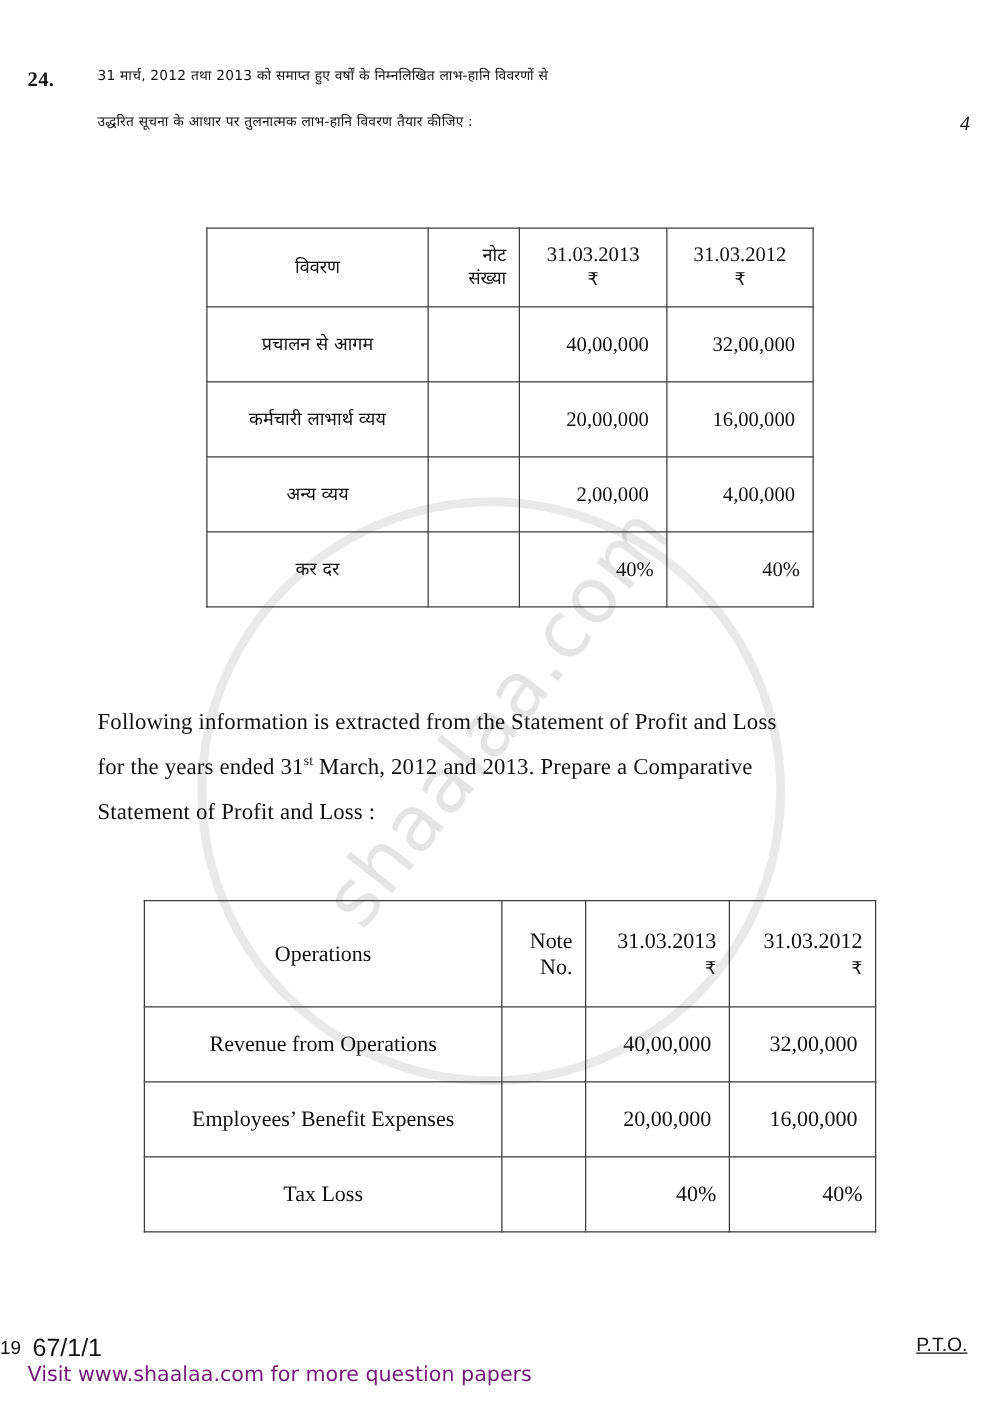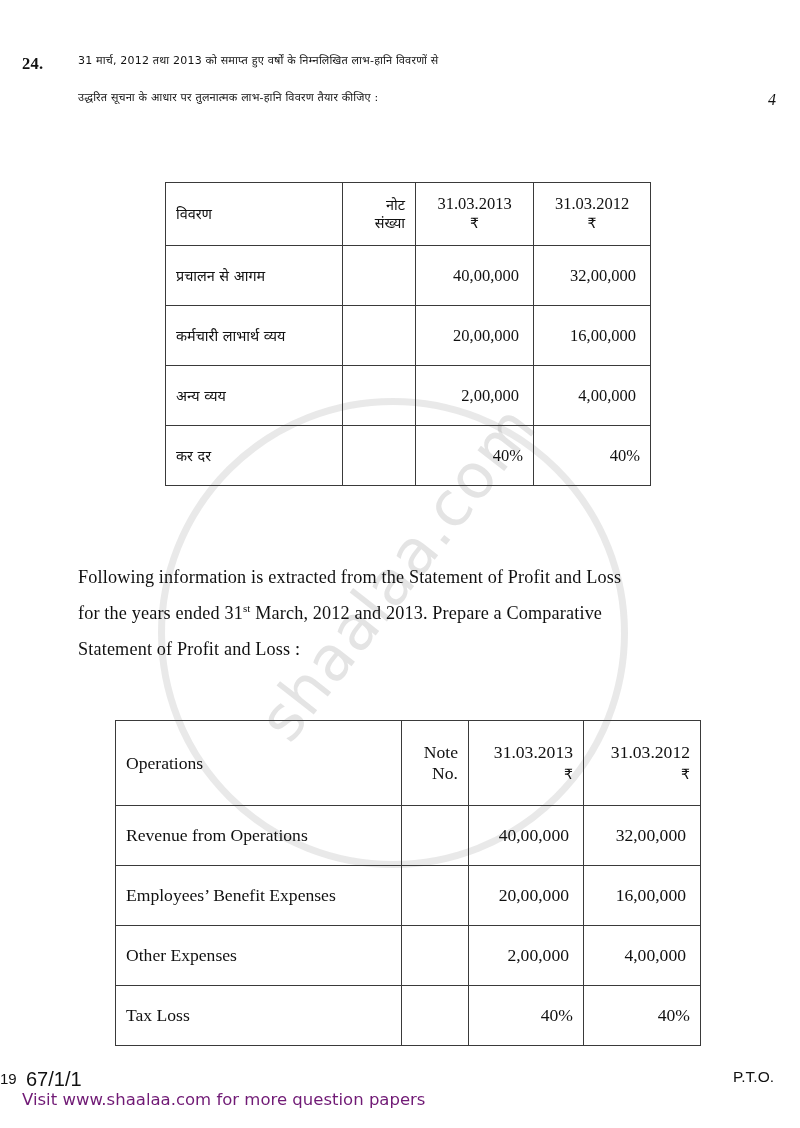--- a/index.html
+++ b/index.html
@@ -101,21 +101,21 @@
   }
   table.doc-table td {
     border: 1.3px solid #3a3a3a;
     padding: 0;
     vertical-align: middle;
     background: transparent;
   }
   .cell-pad {
     padding: 0 10px;
   }
-  .c-left   { text-align: left; }
+  .c-left   { text-align: center; }
   .c-center { text-align: right; }
   .c-right  { text-align: right; padding-right: 14px; }
 
   
   #hindi-table {
     left: 165px;
     top: 182px;
     width: 485px;
   }
   #hindi-table .hcell {
@@ -195,20 +195,21 @@
     width: 800px;
     text-align: left;
     font-family: "Liberation Sans", sans-serif;
     font-size: 15px;
   }
   .f-pto {
     position: absolute;
     right: 26px; top: 0;
     font-family: "Liberation Sans", sans-serif;
     font-size: 15.5px;
+    text-decoration: underline;
   }
   .f-visit {
     position: absolute;
     left: 22px;
     top: 22px;
     font-family: "DejaVu Sans", "Liberation Sans", sans-serif;
     font-size: 16.5px;
     color: #701a75;
     white-space: nowrap;
   }
@@ -385,34 +386,20 @@
             <div class="cell-pad c-center"></div>
           </td>
         <td>
             <div class="cell-pad c-right">20,00,000</div>
           </td>
         <td>
             <div class="cell-pad c-right">16,00,000</div>
           </td>
       </tr>
 
-      <tr>
-        <td>
-            <div class="cell-pad c-left">Other Expenses</div>
-          </td>
-        <td>
-            <div class="cell-pad c-center"></div>
-          </td>
-        <td>
-            <div class="cell-pad c-right">2,00,000</div>
-          </td>
-        <td>
-            <div class="cell-pad c-right">4,00,000</div>
-          </td>
-      </tr>
 
       <tr>
         <td>
             <div class="cell-pad c-left">Tax Loss</div>
           </td>
         <td>
             <div class="cell-pad c-center"></div>
           </td>
         <td>
             <div class="cell-pad c-center">40%</div>

